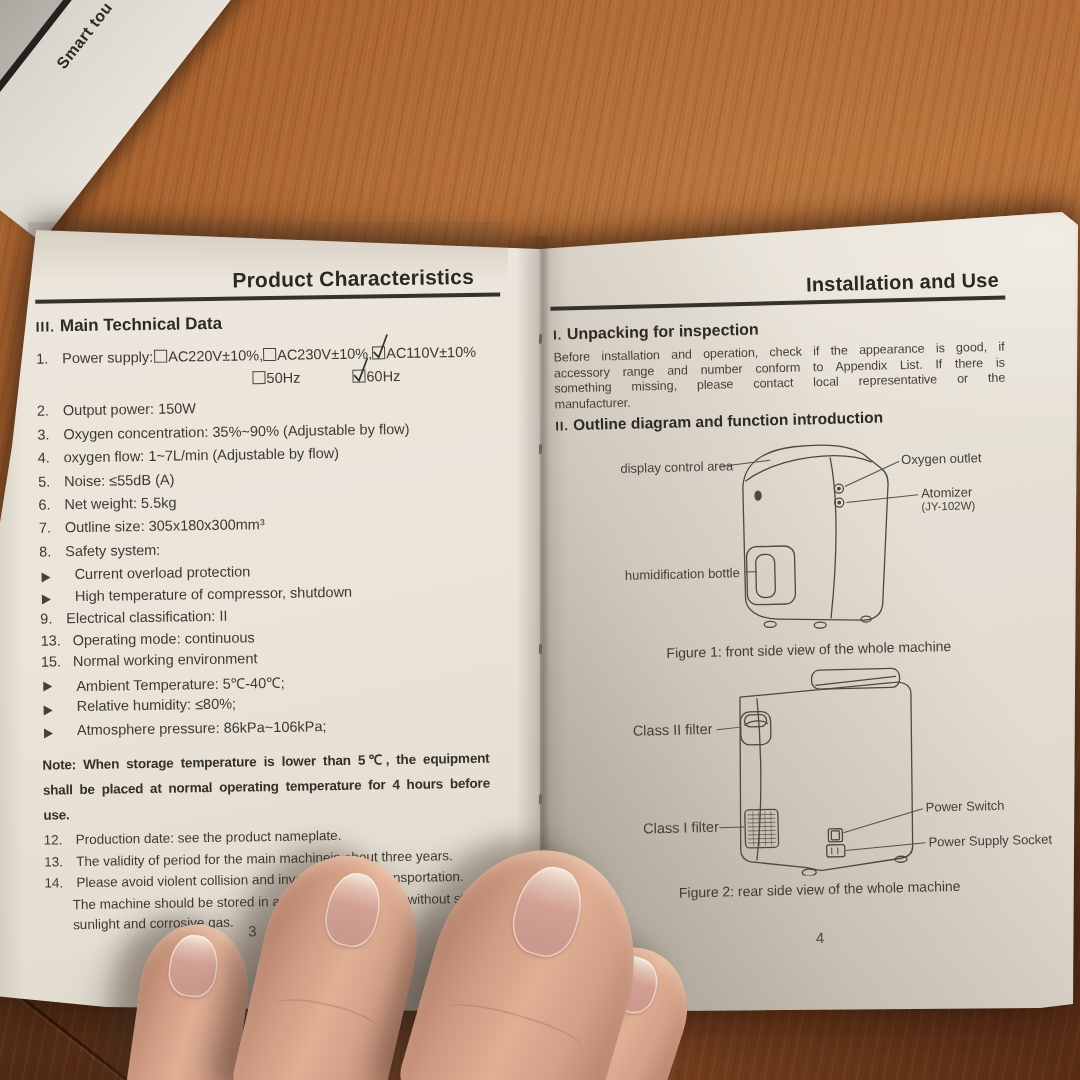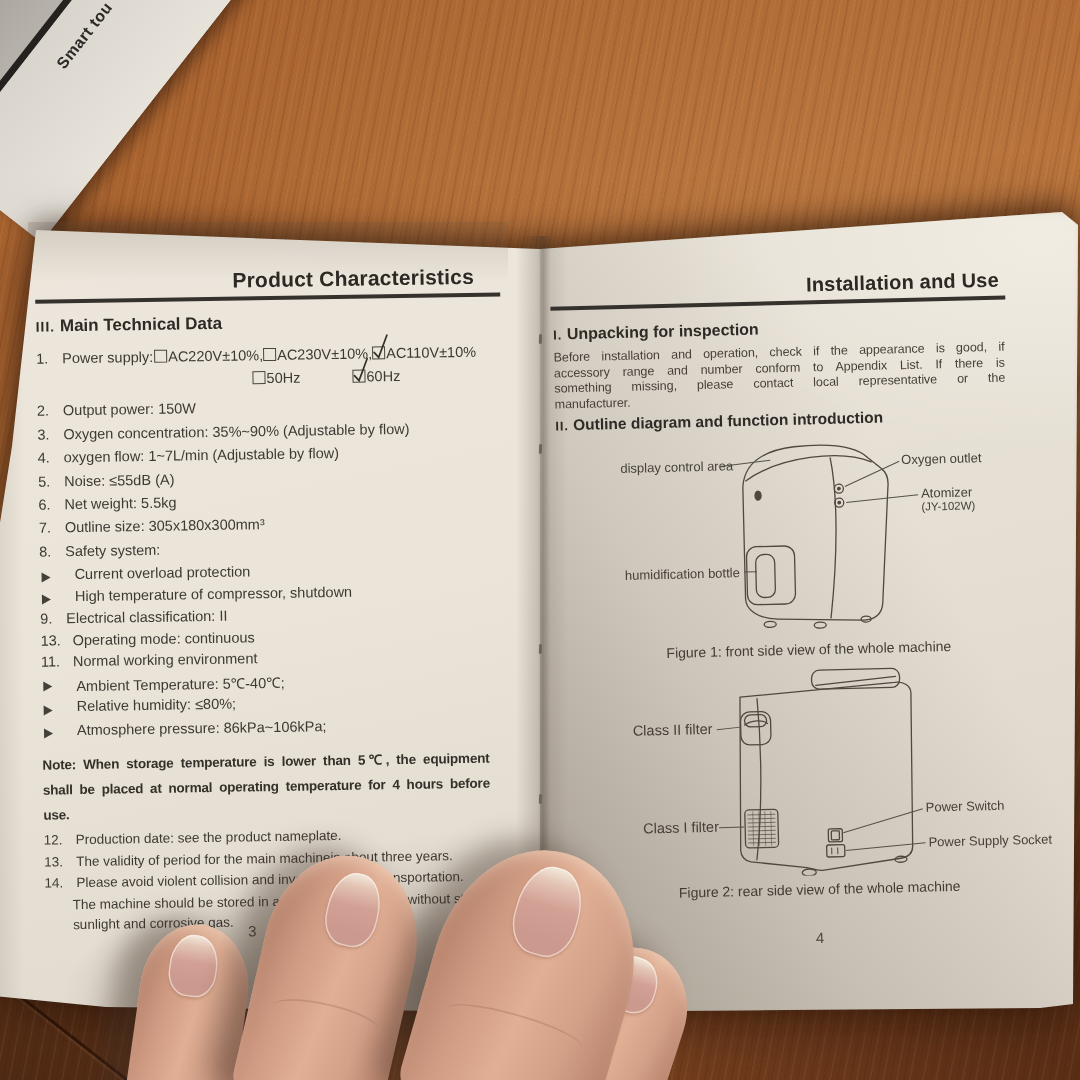--- a/index.html
+++ b/index.html
@@ -226,21 +226,21 @@
 
     <div class="row c">
         <span class="num">9.</span>
         <span class="txt">Electrical classification: II</span>
       </div>
     <div class="row c">
         <span class="num" style="width:32px">13.</span>
         <span class="txt">Operating mode: continuous</span>
       </div>
     <div class="row c">
-        <span class="num" style="width:32px">11.</span>
+        <span class="num" style="width:32px">15.</span>
         <span class="txt">Normal working environment</span>
       </div>
 
     <div class="row b" style="min-height:23.5px">
         <span class="bullet-mark"></span>
         <span class="txt">Ambient Temperature: 5℃-40℃;</span>
       </div>
     <div class="row b" style="min-height:23.5px">
         <span class="bullet-mark"></span>
         <span class="txt">Relative humidity: ≤80%;</span>

